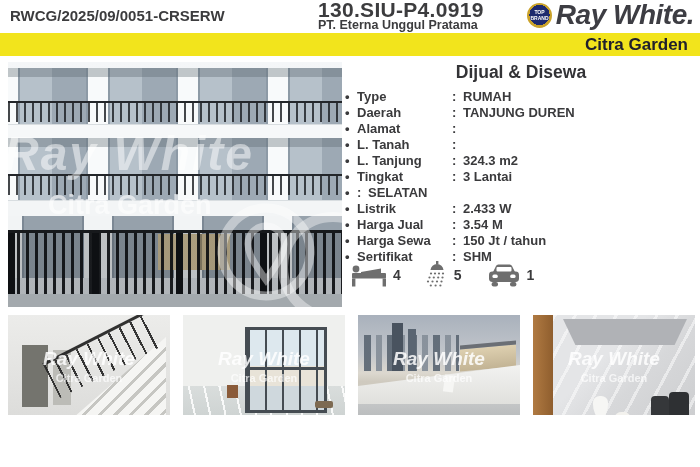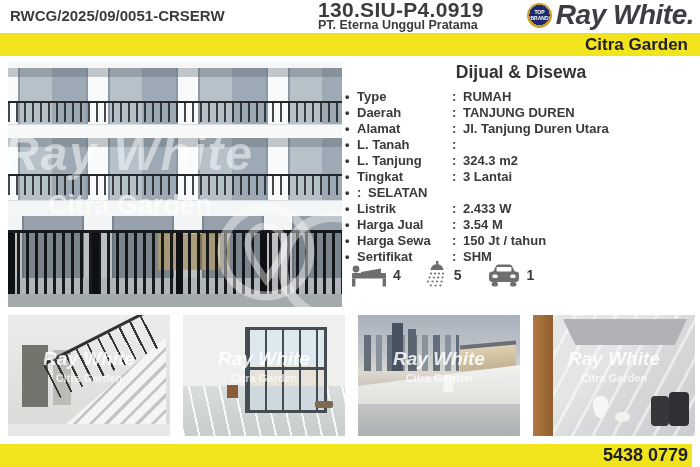--- a/index.html
+++ b/index.html
@@ -1,16 +1,16 @@
 <!DOCTYPE html>
 <html><head>
 <meta charset="utf-8">
 <style>
   html,body{margin:0;padding:0;background:#fff;}
-  .page{position:relative;width:700px;height:467px;background:#fff;overflow:hidden;
+  .page{position:relative;width:700px;height:415px;background:#fff;overflow:hidden;
         font-family:"Liberation Sans",sans-serif;color:#3b3b3d;}
 
   
   .topbar{position:absolute;left:0;top:0;width:700px;height:33px;background:#fff;}
   .ref-code{position:absolute;left:10px;top:7px;font-size:15px;font-weight:bold;color:#3c3c3e;}
   .center-block{position:absolute;left:302px;top:0;margin-left:16px;}
   .license{font-size:21px;font-weight:bold;line-height:19px;color:#3c3c3e;letter-spacing:.3px;}
   .company{font-size:12.5px;font-weight:bold;line-height:12px;color:#3c3c3e;}
   .badge{position:absolute;left:527px;top:3px;width:25px;height:25px;border-radius:50%;
          background:radial-gradient(circle at 50% 48%, #1e2a6e 0 56%, #caa22a 56% 72%, #e9ca52 72% 86%, #b78f1f 86% 100%);
@@ -197,21 +197,20 @@
     <div class="row">
         <span class="bullet">•</span>
         <span class="lbl">Daerah</span>
         <span class="col">:</span>
         <span class="val">TANJUNG DUREN</span>
       </div>
     <div class="row">
         <span class="bullet">•</span>
         <span class="lbl">Alamat</span>
         <span class="col">:</span>
-        <span class="val">Jl. Tanjung Duren Utara</span>
       </div>
     <div class="row">
         <span class="bullet">•</span>
         <span class="lbl">L. Tanah</span>
         <span class="col">:</span>
       </div>
     <div class="row">
         <span class="bullet">•</span>
         <span class="lbl">L. Tanjung</span>
         <span class="col">:</span>

